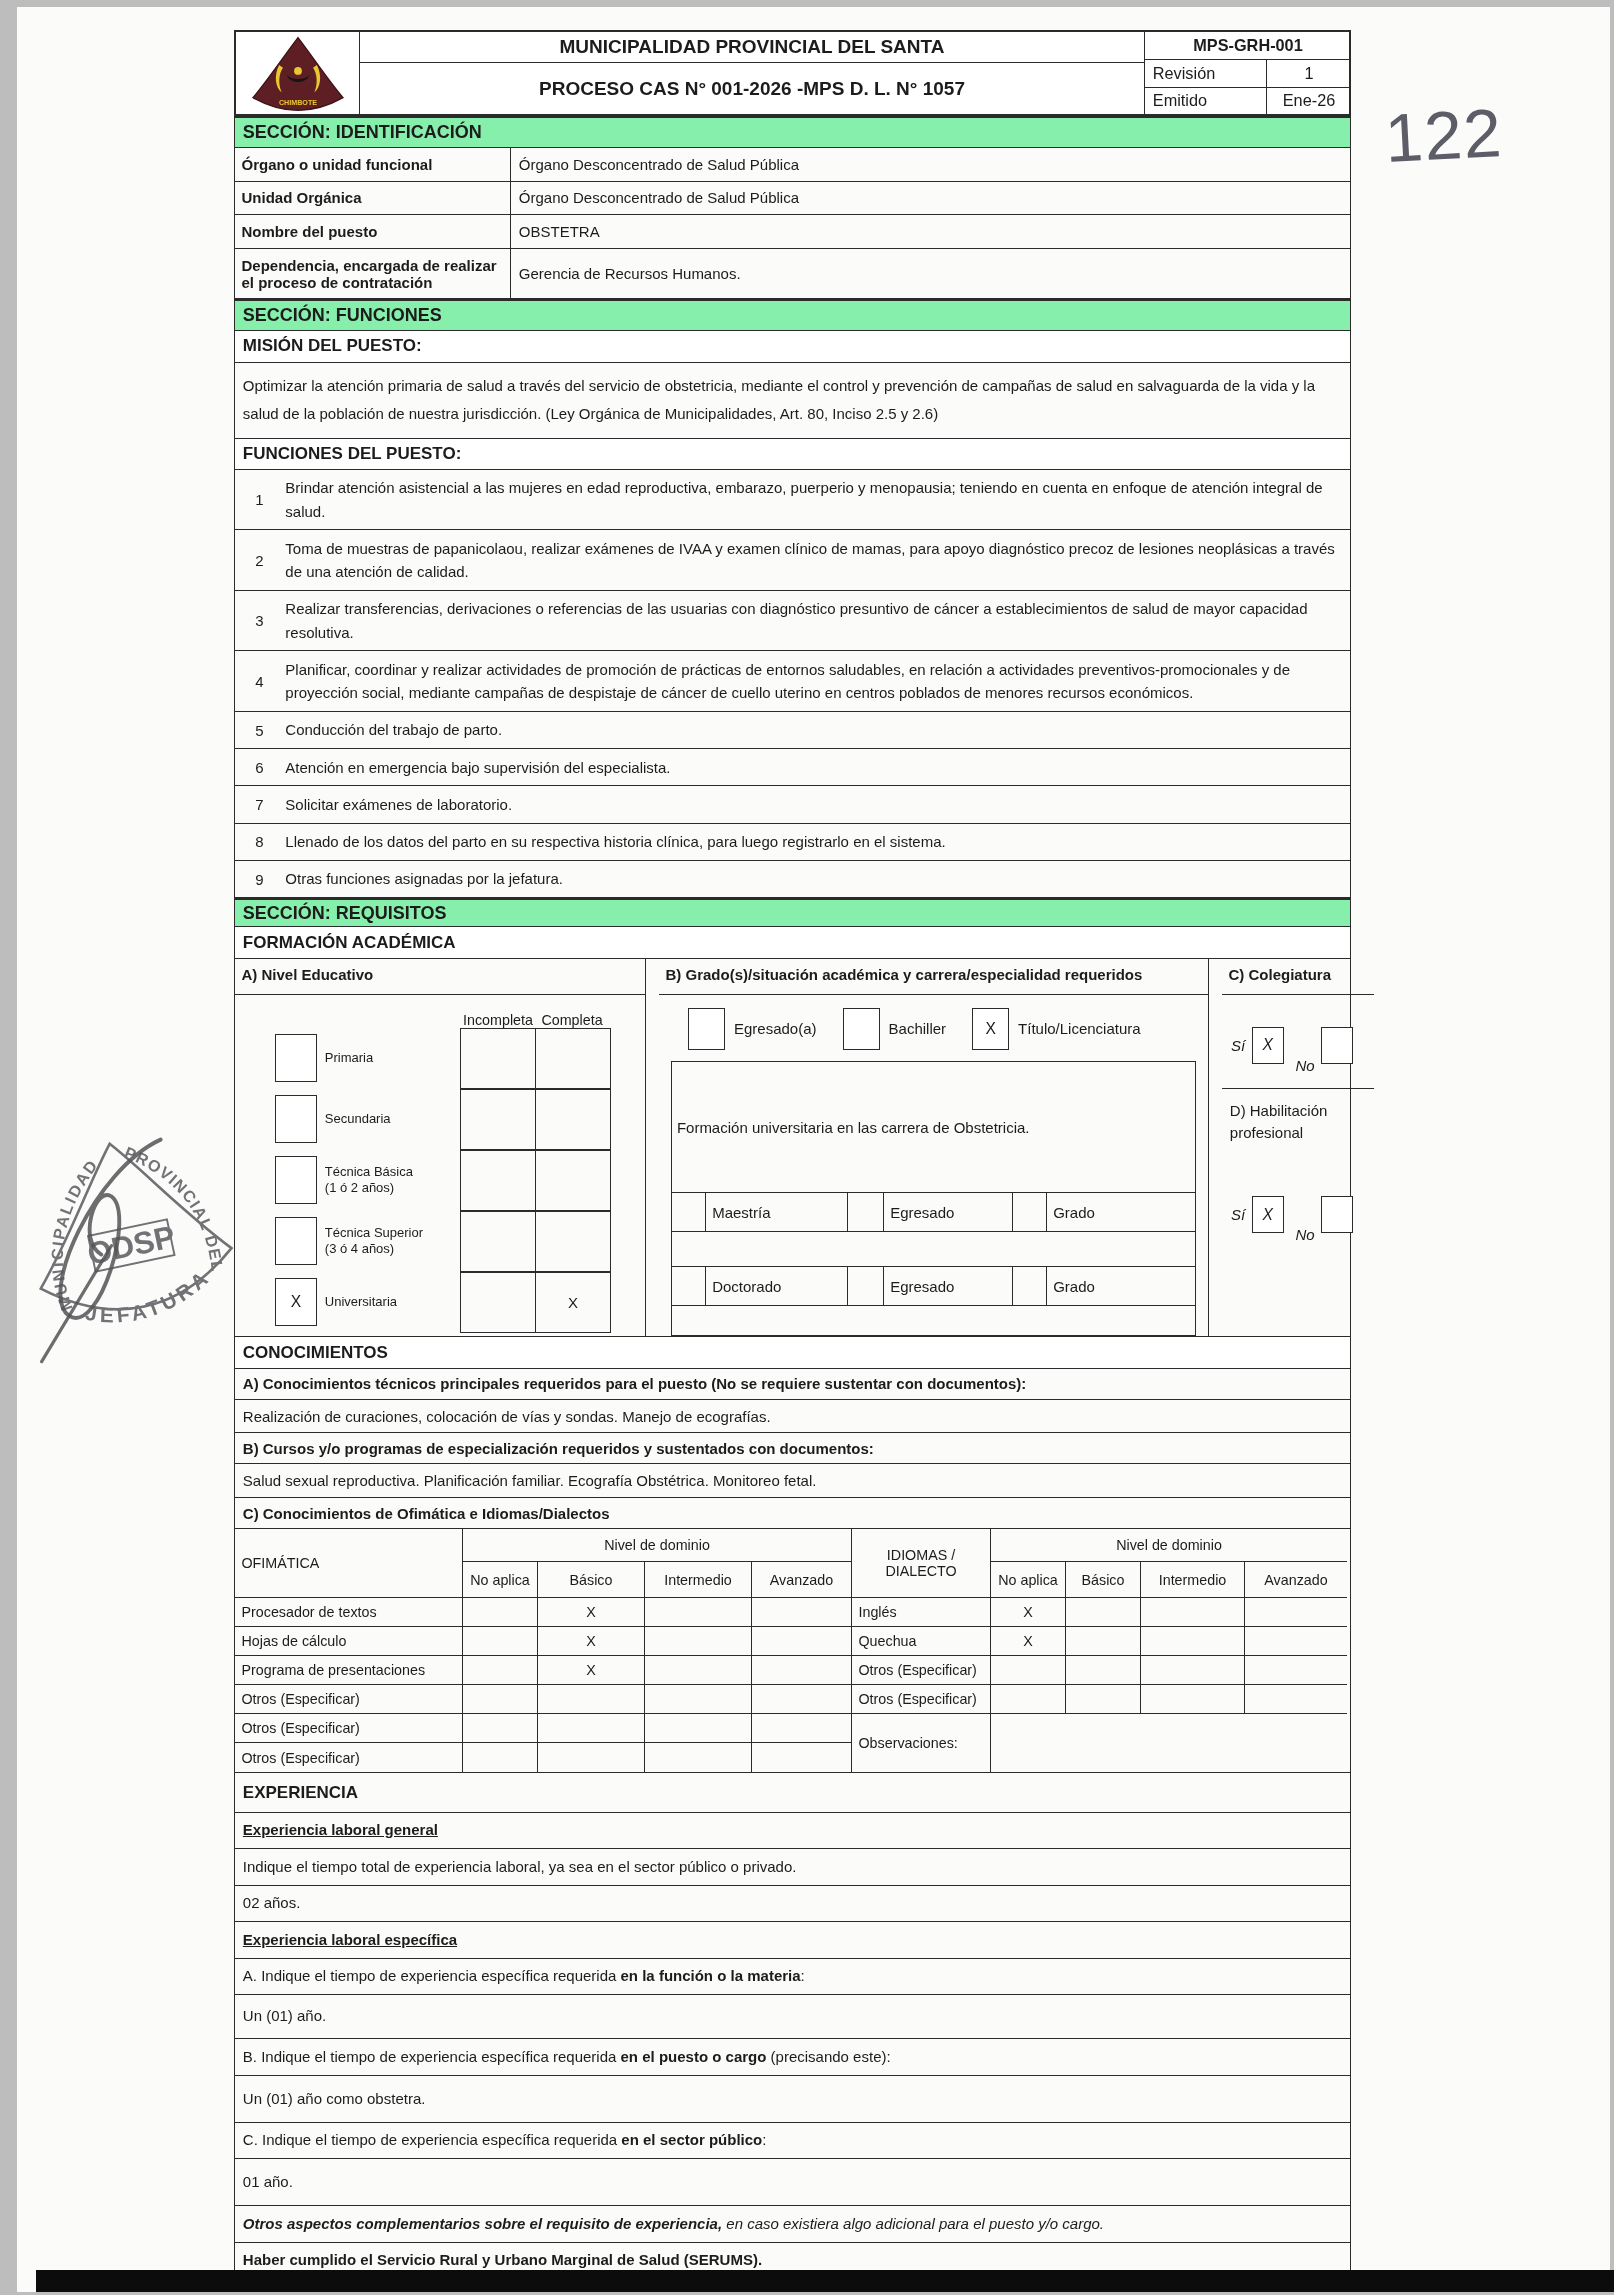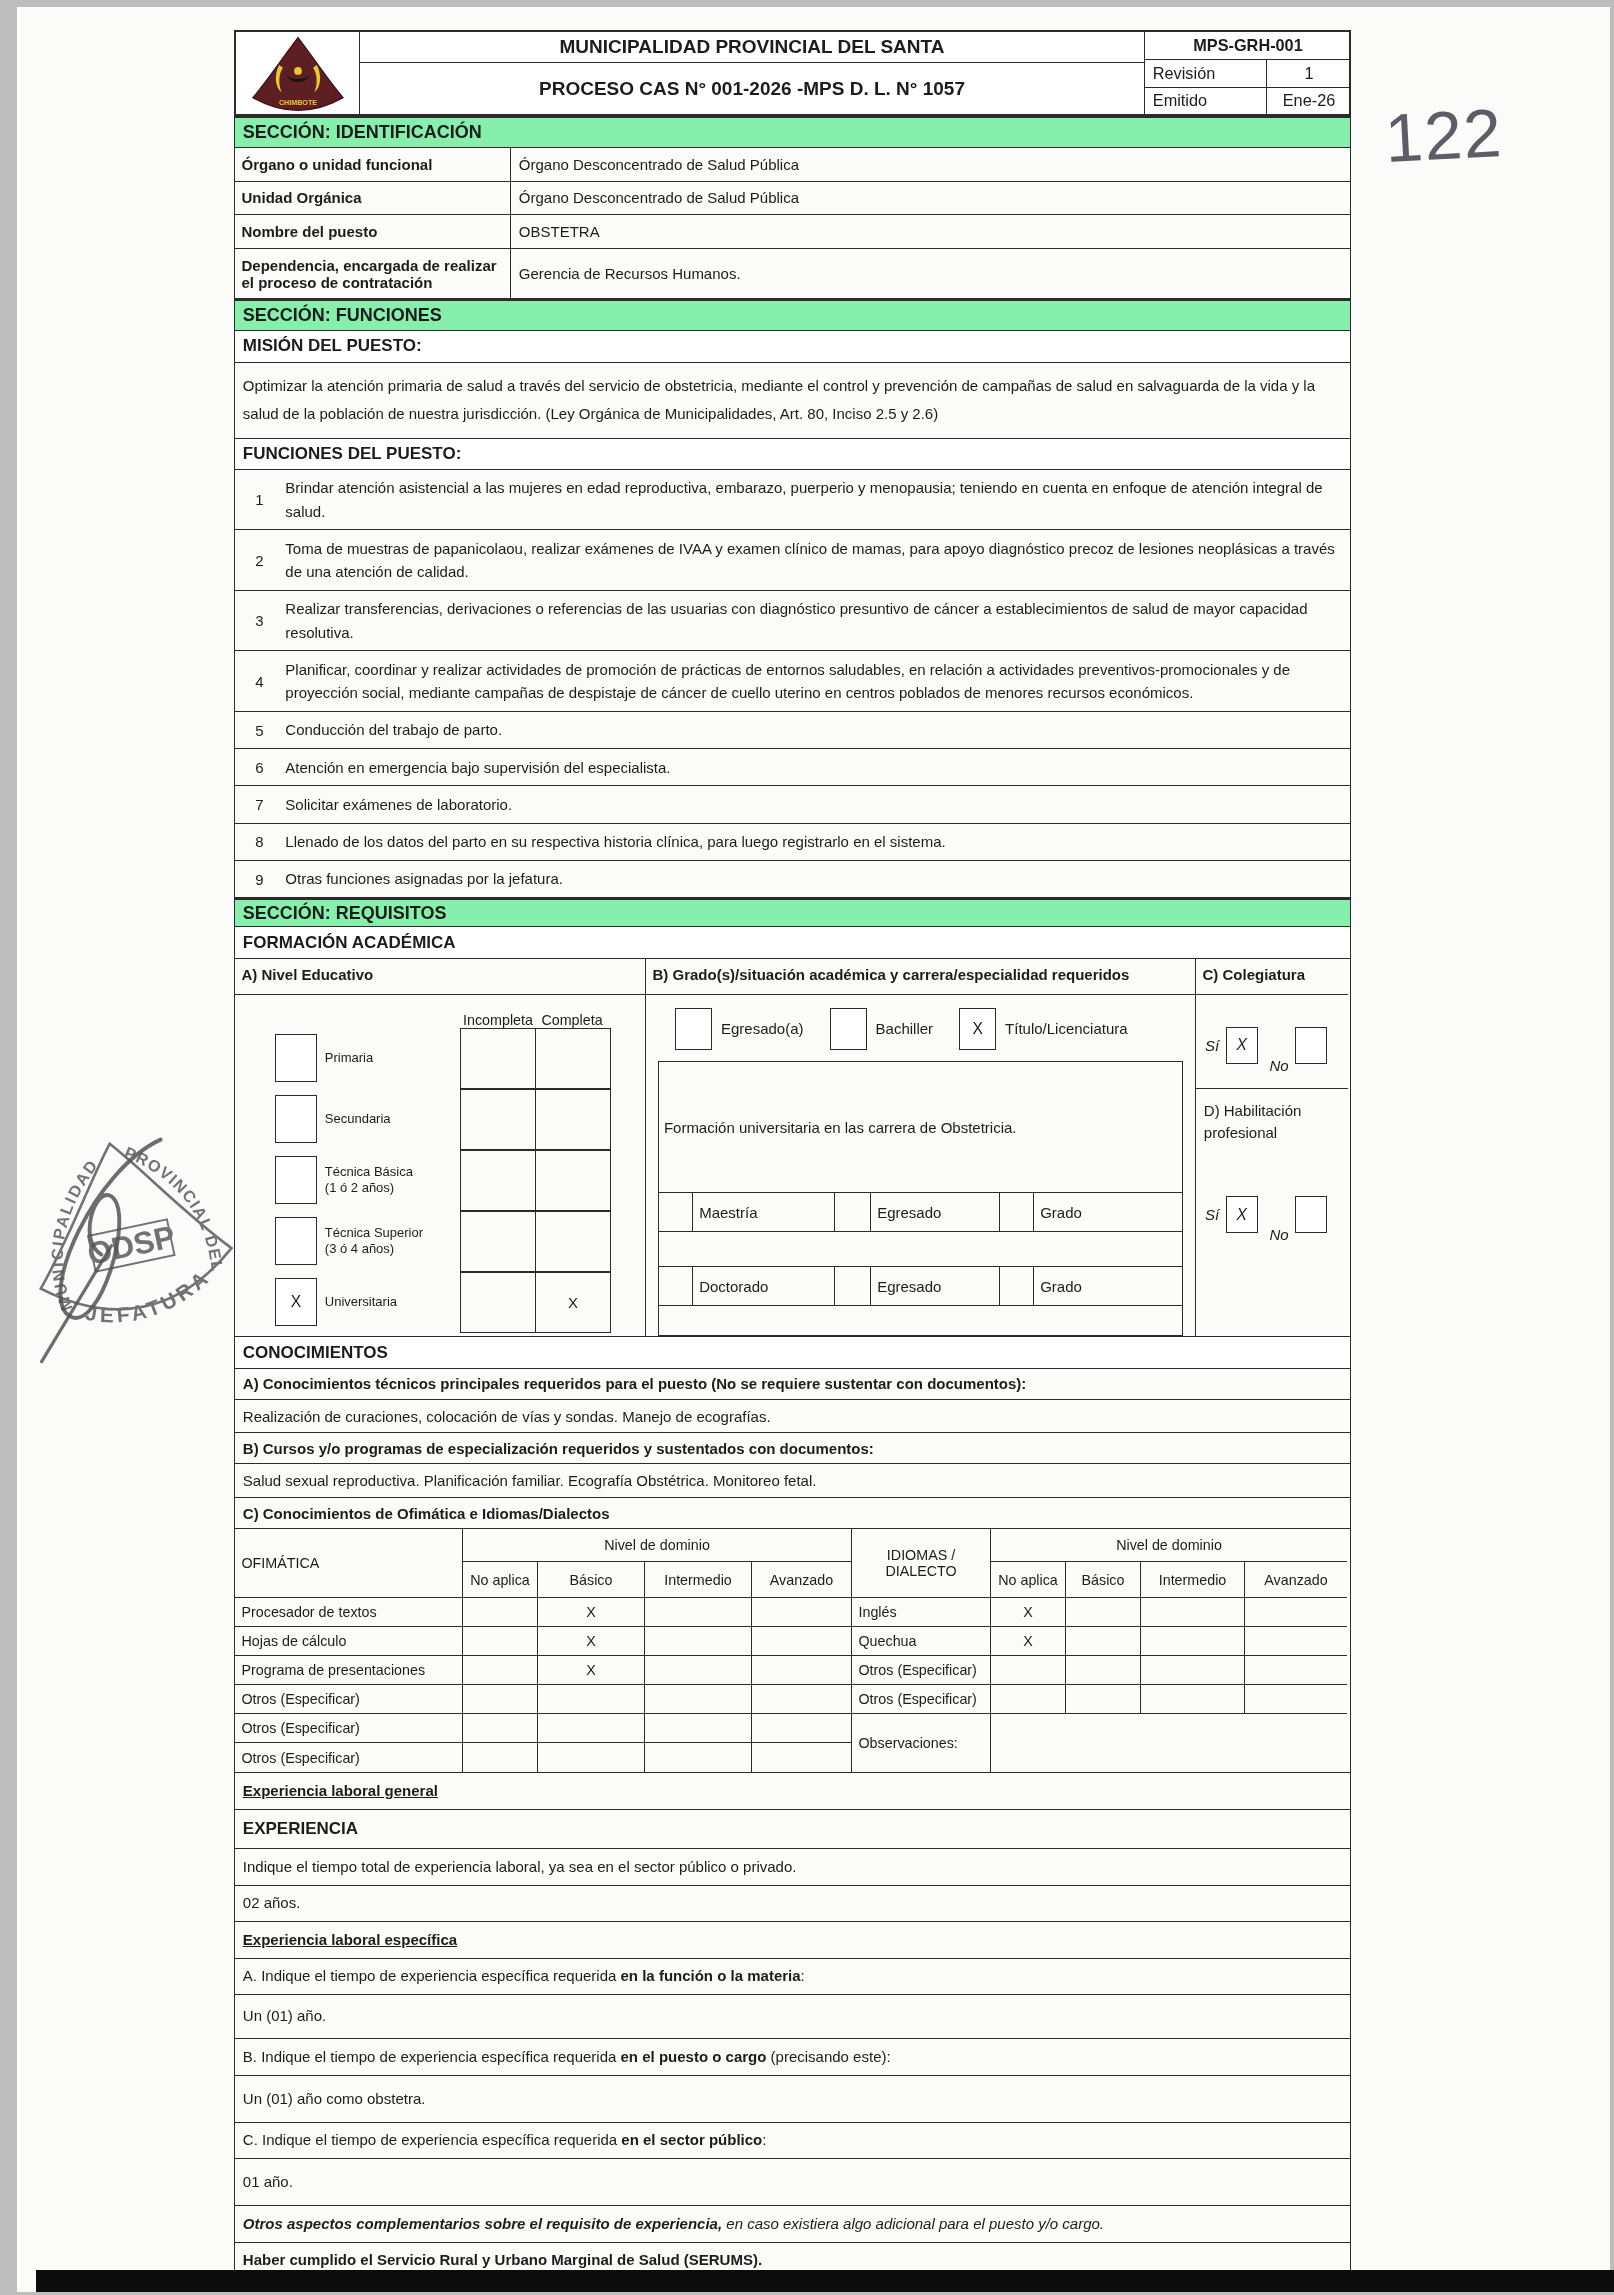--- a/index.html
+++ b/index.html
@@ -30,21 +30,21 @@
   .id-row{display:grid;grid-template-columns:276px 1fr;border-bottom:1.3px solid #2b2b2b;}
   .id-row:last-child{border-bottom:none;}
   .id-row .lab{font-weight:700;padding:7.8px 6.5px;border-right:1.3px solid #2b2b2b;display:flex;align-items:center;}
   .id-row .val{padding:7.8px 7.8px;display:flex;align-items:center;}
   
   .mission-text{padding:9px 7.8px;line-height:1.9;font-size:15px;}
   .fn-item{display:grid;grid-template-columns:49px 1fr;border-bottom:1.3px solid #2b2b2b;}
   .fn-item .num{display:flex;align-items:center;justify-content:center;font-size:15px;}
   .fn-item .txt{padding:6.5px 9px 6.5px 1.3px;line-height:1.55;}
   
-  .fa-grid{border:1.3px solid #2b2b2b;border-top:none;display:grid;grid-template-columns:411px 550px 152px;}
+  .fa-grid{border:1.3px solid #2b2b2b;border-top:none;display:grid;grid-template-columns:411px 550px 152px;gap:13px;}
   .fa-col{border-right:1.3px solid #2b2b2b;display:flex;flex-direction:column;}
   .fa-col:last-child{border-right:none;}
   .fa-head{font-weight:700;padding:7.8px 6.5px;border-bottom:1.3px solid #2b2b2b;min-height:19.5px;}
   .cb{border:1.3px solid #2b2b2b;display:flex;align-items:center;justify-content:center;font-size:15.6px;background:#fff;flex:0 0 auto;}
   .lvl-hdr{height:33px;display:flex;align-items:flex-end;justify-content:flex-end;padding-right:36px;gap:0;}
   .lvl-hdr span{width:74px;text-align:center;font-size:14.3px;}
   .lvl-row{display:flex;align-items:stretch;height:61px;}
   .lvl-row .sp{flex:0 0 40px;}
   .lvl-row .cb{width:40px;height:46px;align-self:center;}
   .lvl-row .lab{flex:1;display:flex;flex-direction:column;justify-content:center;padding-left:7.8px;font-size:13px;line-height:1.25;}
@@ -378,22 +378,22 @@
       <div class="cell noR noB" style="grid-area:7/7/9/11;"></div>
 
       <div class="cell lft noB" style="grid-area:8/1/9/2;">Otros (Especificar)</div>
       <div class="cell noB" style="grid-area:8/2/9/3;"></div>
       <div class="cell noB" style="grid-area:8/3/9/4;"></div>
       <div class="cell noB" style="grid-area:8/4/9/5;"></div>
       <div class="cell noB" style="grid-area:8/5/9/6;"></div>
     </div>
 
     <div class="b" style="border-top:none;">
+      <div class="exp-line bold" style="font-size:17px;">EXPERIENCIA</div>
       <div class="exp-line"><span class="ul">Experiencia laboral general</span></div>
-      <div class="exp-line bold" style="font-size:17px;">EXPERIENCIA</div>
       <div class="exp-line">Indique el tiempo total de experiencia laboral, ya sea en el sector público o privado.</div>
       <div class="exp-line">02 años.</div>
       <div class="exp-line"><span class="ul">Experiencia laboral específica</span></div>
       <div class="exp-line"><span>A. Indique el tiempo de experiencia específica requerida </span><span class="bold">en la función o la materia</span><span>:</span></div>
       <div class="exp-line" style="padding-top:10.4px;padding-bottom:10.4px;">Un (01) año.</div>
       <div class="exp-line"><span>B. Indique el tiempo de experiencia específica requerida </span><span class="bold">en el puesto o cargo</span><span> (precisando este):</span></div>
       <div class="exp-line" style="padding-top:11.7px;padding-bottom:11.7px;">Un (01) año como obstetra.</div>
       <div class="exp-line"><span>C. Indique el tiempo de experiencia específica requerida </span><span class="bold">en el sector público</span><span>:</span></div>
       <div class="exp-line" style="padding-top:11.7px;padding-bottom:11.7px;">01 año.</div>
       <div class="exp-line"><span class="bold" style="font-style:italic;">Otros aspectos complementarios sobre el requisito de experiencia,</span><span style="font-style:italic;"> en caso existiera algo adicional para el puesto y/o cargo.</span></div>

